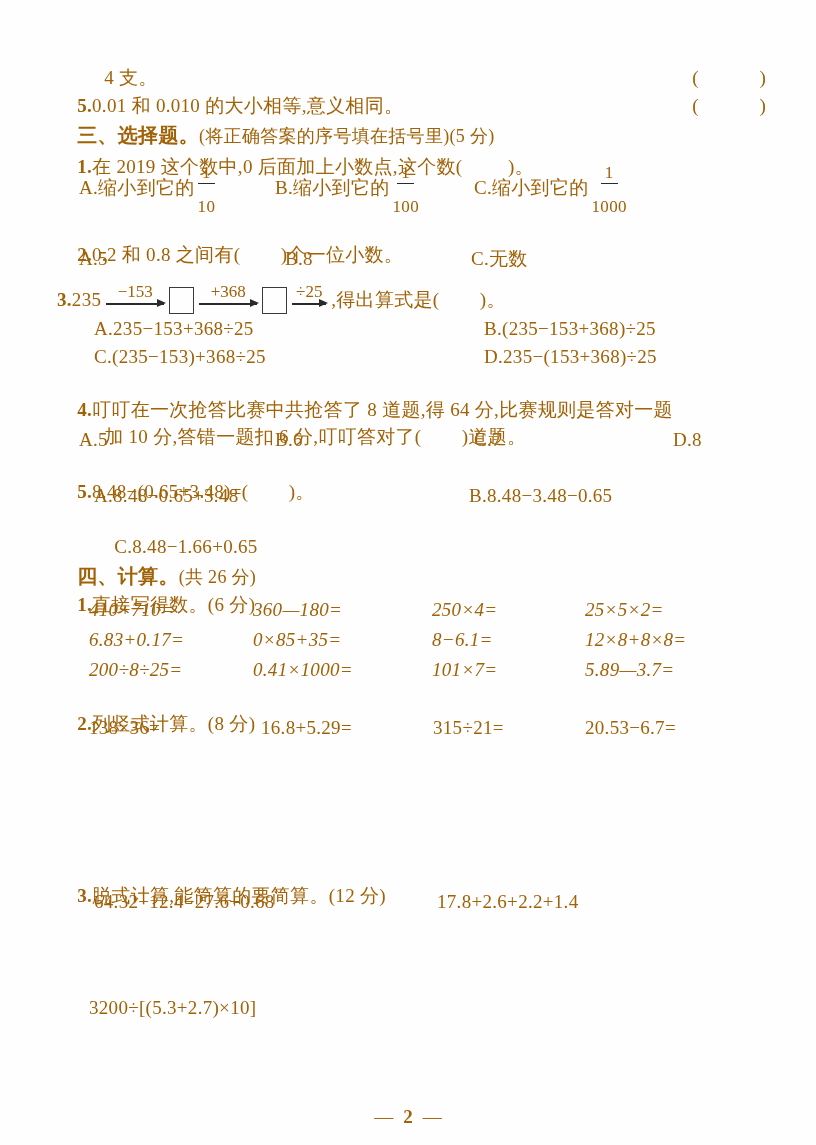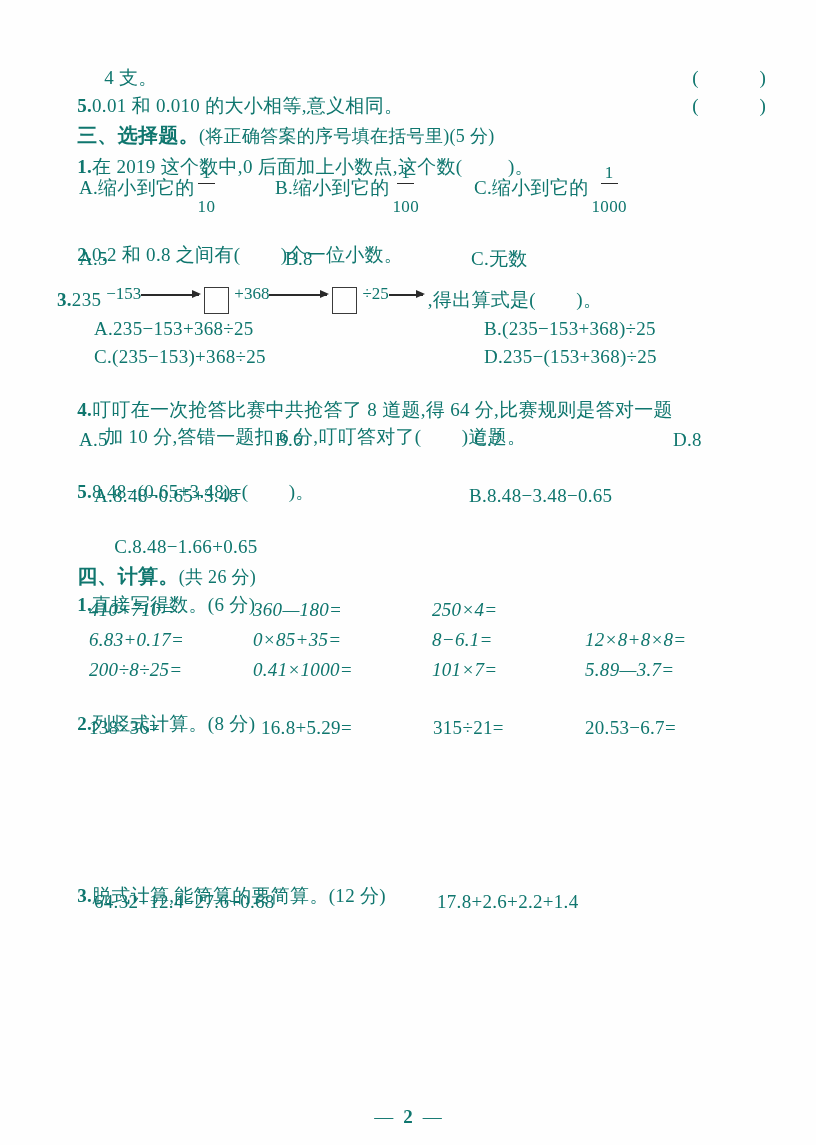--- a/index.html
+++ b/index.html
@@ -1,21 +1,21 @@
 <!DOCTYPE html>
 <html><head>
 <meta charset="utf-8">
 <style>
   html,body{margin:0;padding:0;background:#e8e8e8;}
   .page{
     position:relative;
     width:816px;height:1145px;
     margin:0 auto;
     background:#fefefe;
-    color:#0f766e;
+    color:#a16207;
     font-family:"Liberation Serif","DejaVu Serif",serif;
     font-size:19px;
     overflow:hidden;
   }
   .row{
     position:absolute;
     left:0;right:0;
     white-space:pre-wrap;
     line-height:24px;
     letter-spacing:0.3px;
@@ -38,21 +38,21 @@
     display:inline-flex;flex-direction:column;align-items:center;
     vertical-align:middle;line-height:1.15;font-size:17px;
     margin-left:1px;
   }
   .frac .num{padding:0 4px;border-bottom:1.4px solid #2a2a2a;}
   .frac .den{padding:1px 2px 0 2px;margin-top:12px;}
   .q1optsrow{height:52px;}
   
   .diagram{display:flex;align-items:flex-end;height:48px;}
   .diagram .txt{padding-bottom:4px;}
-  .arr{display:flex;align-items:center;margin:0 5px;padding-bottom:11px;}
+  .arr{display:flex;flex-direction:column;align-items:center;margin:0 5px;padding-bottom:11px;}
   .albl{font-size:17px;line-height:1;margin-bottom:3px;letter-spacing:0;}
   .shaft{position:relative;height:2px;background:#2a2a2a;}
   .shaft::after{
     content:"";position:absolute;right:-2px;top:-4px;width:0;height:0;
     border-left:9px solid #2a2a2a;
     border-top:4.5px solid transparent;border-bottom:4.5px solid transparent;
   }
   .sh-long{width:58px;}
   .sh-short{width:34px;}
   .sqbox{width:23px;height:25px;border:1.6px solid #3a3a3a;margin-bottom:2px;background:#fefefe;}
@@ -148,20 +148,21 @@
     <span class="bd sec-title">四、计算。</span><span class="sec-note">(共 26 分)</span>
   </div>
 
   <div class="row" style="top:569px;left:57px">
     <span class="bd">1.</span><span>直接写得数。(6 分)</span>
   </div>
   <div class="row grid g-mental" style="top:598px;left:89px">
     <span>410+710=</span>
     <span>360—180=</span>
     <span>250×4=</span>
+    <span>25×5×2=</span>
   </div>
   <div class="row grid g-mental" style="top:628px;left:89px">
     <span>6.83+0.17=</span>
     <span>0×85+35=</span>
     <span>8−6.1=</span>
     <span>12×8+8×8=</span>
   </div>
   <div class="row grid g-mental" style="top:658px;left:89px">
     <span>200÷8÷25=</span>
     <span>0.41×1000=</span>
@@ -180,19 +181,20 @@
   </div>
 
   <div class="row" style="top:860px;left:57px">
     <span class="bd">3.</span><span>脱式计算,能简算的要简算。(12 分)</span>
   </div>
   <div class="row grid g-simp" style="top:890px;left:94px">
     <span>64.32−12.4−27.6+0.68</span>
     <span>17.8+2.6+2.2+1.4</span>
   </div>
   <div class="row grid g-simp" style="top:996px;left:89px">
+    <span>3200÷[(5.3+2.7)×10]</span>
   </div>
 
   <div class="footer">
     <span>—</span><span class="num">2</span><span>—</span>
   </div>
 
 </div>
 
 </body></html>

